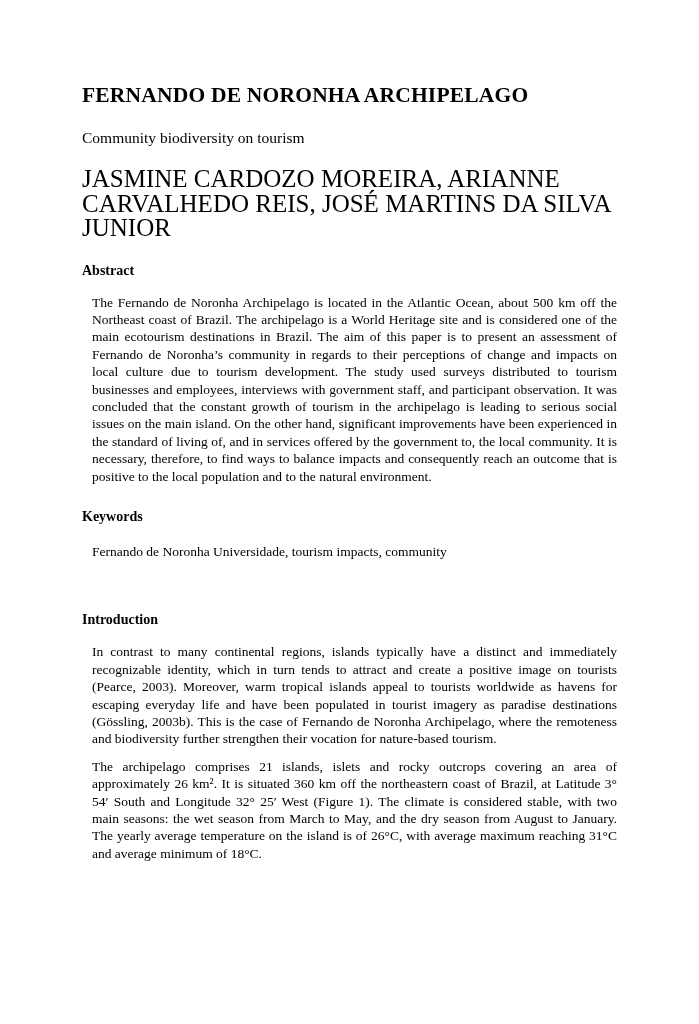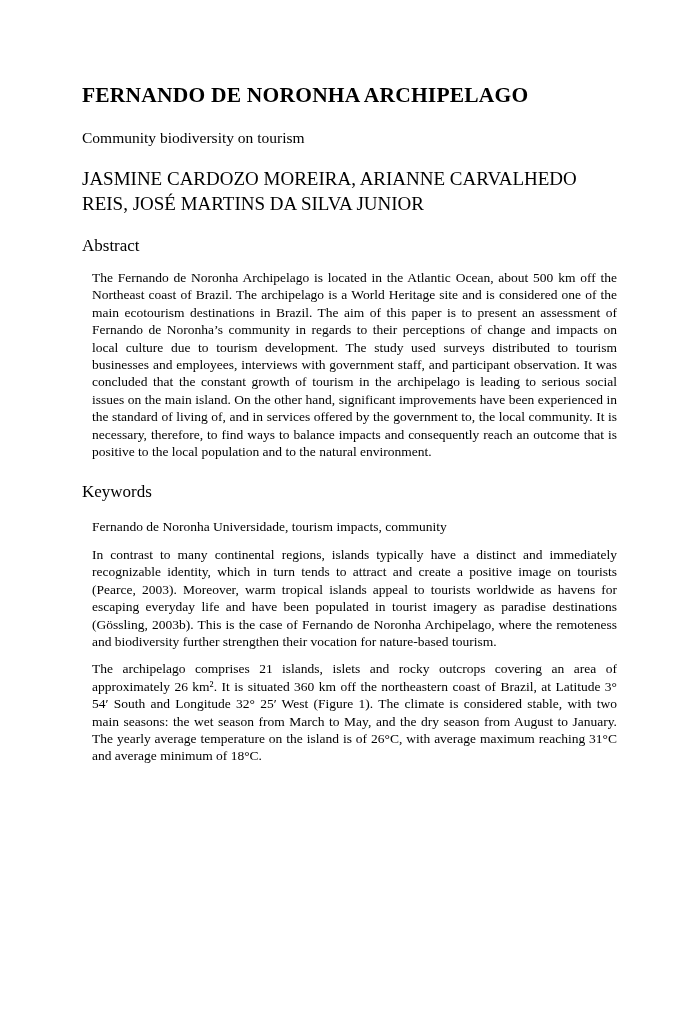--- a/index.html
+++ b/index.html
@@ -28,33 +28,33 @@
     line-height: 22px;
     letter-spacing: 0.2px;
     margin: 0 0 24px 0;
   }
   .paper-subtitle {
     font-size: 15.5px;
     line-height: 16px;
     margin: 0 0 21px 0;
   }
   .authors {
-    font-size: 19px;
+    font-size: 25px;
     line-height: 24.5px;
     max-width: 545px;
     margin: 0 0 22px 0;
   }
   .affiliation {
     font-size: 14px;
     line-height: 15px;
     margin: 0 0 38px 0;
   }
   .section-heading {
-    font-size: 17px;
-    font-weight: normal;
+    font-size: 14px;
+    font-weight: bold;
     line-height: 15px;
     margin: 0 0 16px 0;
   }
   .body-text {
     font-size: 13.5px;
     line-height: 17.4px;
     text-align: justify;
     margin: 10px;
   }
   .keywords-heading {
@@ -85,18 +85,19 @@
 
 
   <h2 class="section-heading">Abstract</h2>
 
   <p class="body-text">The Fernando de Noronha Archipelago is located in the Atlantic Ocean, about 500 km off the Northeast coast of Brazil. The archipelago is a World Heritage site and is considered one of the main ecotourism destinations in Brazil. The aim of this paper is to present an assessment of Fernando de Noronha’s community in regards to their perceptions of change and impacts on local culture due to tourism development. The study used surveys distributed to tourism businesses and employees, interviews with government staff, and participant observation. It was concluded that the constant growth of tourism in the archipelago is leading to serious social issues on the main island. On the other hand, significant improvements have been experienced in the standard of living of, and in services offered by the government to, the local community. It is necessary, therefore, to find ways to balance impacts and consequently reach an outcome that is positive to the local population and to the natural environment.</p>
 
   <h2 class="section-heading keywords-heading">Keywords</h2>
 
   <p class="body-text keywords-line">Fernando de Noronha Universidade, tourism impacts, community</p>
 
+  <h2 class="section-heading introduction-heading">Introduction</h2>
 
   <p class="body-text">In contrast to many continental regions, islands typically have a distinct and immediately recognizable identity, which in turn tends to attract and create a positive image on tourists (Pearce, 2003). Moreover, warm tropical islands appeal to tourists worldwide as havens for escaping everyday life and have been populated in tourist imagery as paradise destinations (Gössling, 2003b). This is the case of Fernando de Noronha Archipelago, where the remoteness and biodiversity further strengthen their vocation for nature-based tourism.</p>
 
   <p class="body-text para-gap">The archipelago comprises 21 islands, islets and rocky outcrops covering an area of approximately 26 km². It is situated 360 km off the northeastern coast of Brazil, at Latitude 3° 54′ South and Longitude 32° 25′ West (Figure 1). The climate is considered stable, with two main seasons: the wet season from March to May, and the dry season from August to January. The yearly average temperature on the island is of 26°C, with average maximum reaching 31°C and average minimum of 18°C.</p>
 
 </div>
 
 </body></html>

